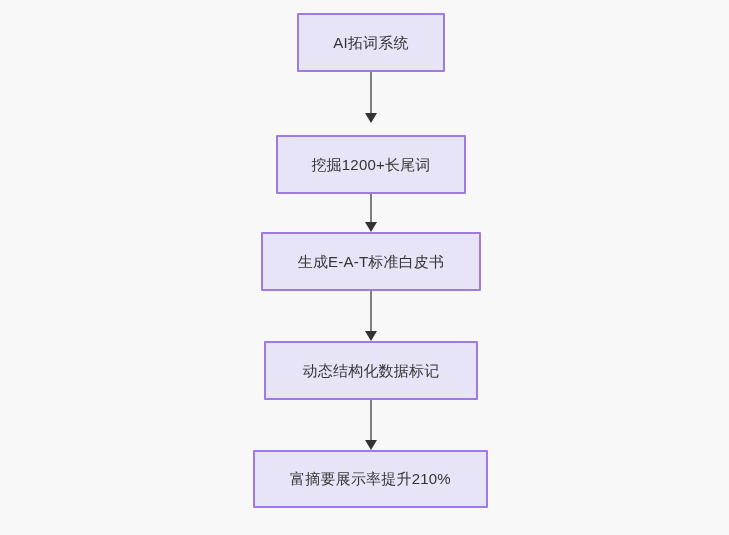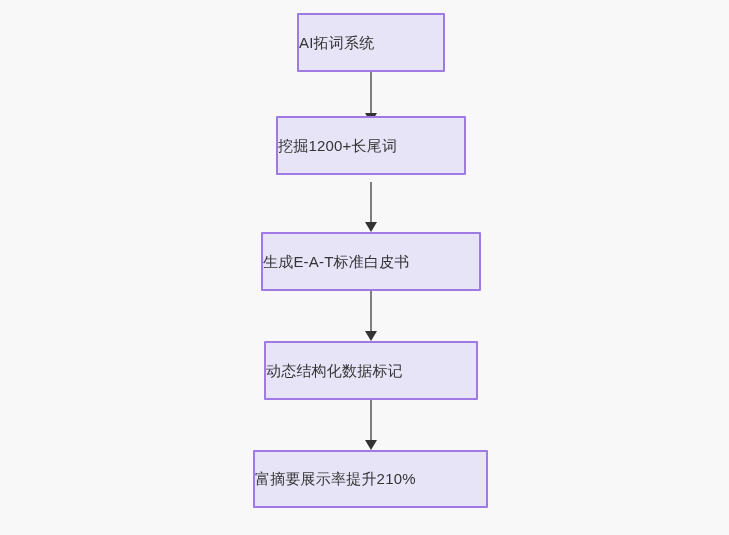--- a/index.html
+++ b/index.html
@@ -20,20 +20,21 @@
     background: #f8f8f8;
   }
   .flow-node {
     position: absolute;
     box-sizing: border-box;
     background: #e8e4f8;
     border: 2px solid #9f7ae2;
     border-radius: 1px;
     display: flex;
     align-items: center;
+    justify-content: center;
     z-index: 2;
   }
   .flow-node-label {
     font-size: 15px;
     color: #333333;
     line-height: 1.2;
     letter-spacing: 0.2px;
     white-space: nowrap;
     text-align: center;
   }
@@ -74,21 +75,21 @@
 
   <svg class="flow-edge" style="left:361px; top:400px; width:20px; height:50px;" viewBox="0 0 20 50">
     <path class="edge-line" d="M10 0 L10 41"></path>
     <polygon class="edge-head" points="4,40 16,40 10,50"></polygon>
   </svg>
 
   <div class="flow-node" style="left:297px; top:13px; width:148px; height:59px;">
     <span class="flow-node-label">AI拓词系统</span>
   </div>
 
-  <div class="flow-node" style="left:276px; top:116px; width:190px; height:59px;">
+  <div class="flow-node" style="left:276px; top:135px; width:190px; height:59px;">
     <span class="flow-node-label">挖掘1200+长尾词</span>
   </div>
 
   <div class="flow-node" style="left:264px; top:341px; width:214px; height:59px;">
     <span class="flow-node-label">动态结构化数据标记</span>
   </div>
 
   <div class="flow-node" style="left:261px; top:232px; width:220px; height:59px;">
     <span class="flow-node-label">生成E-A-T标准白皮书</span>
   </div>

